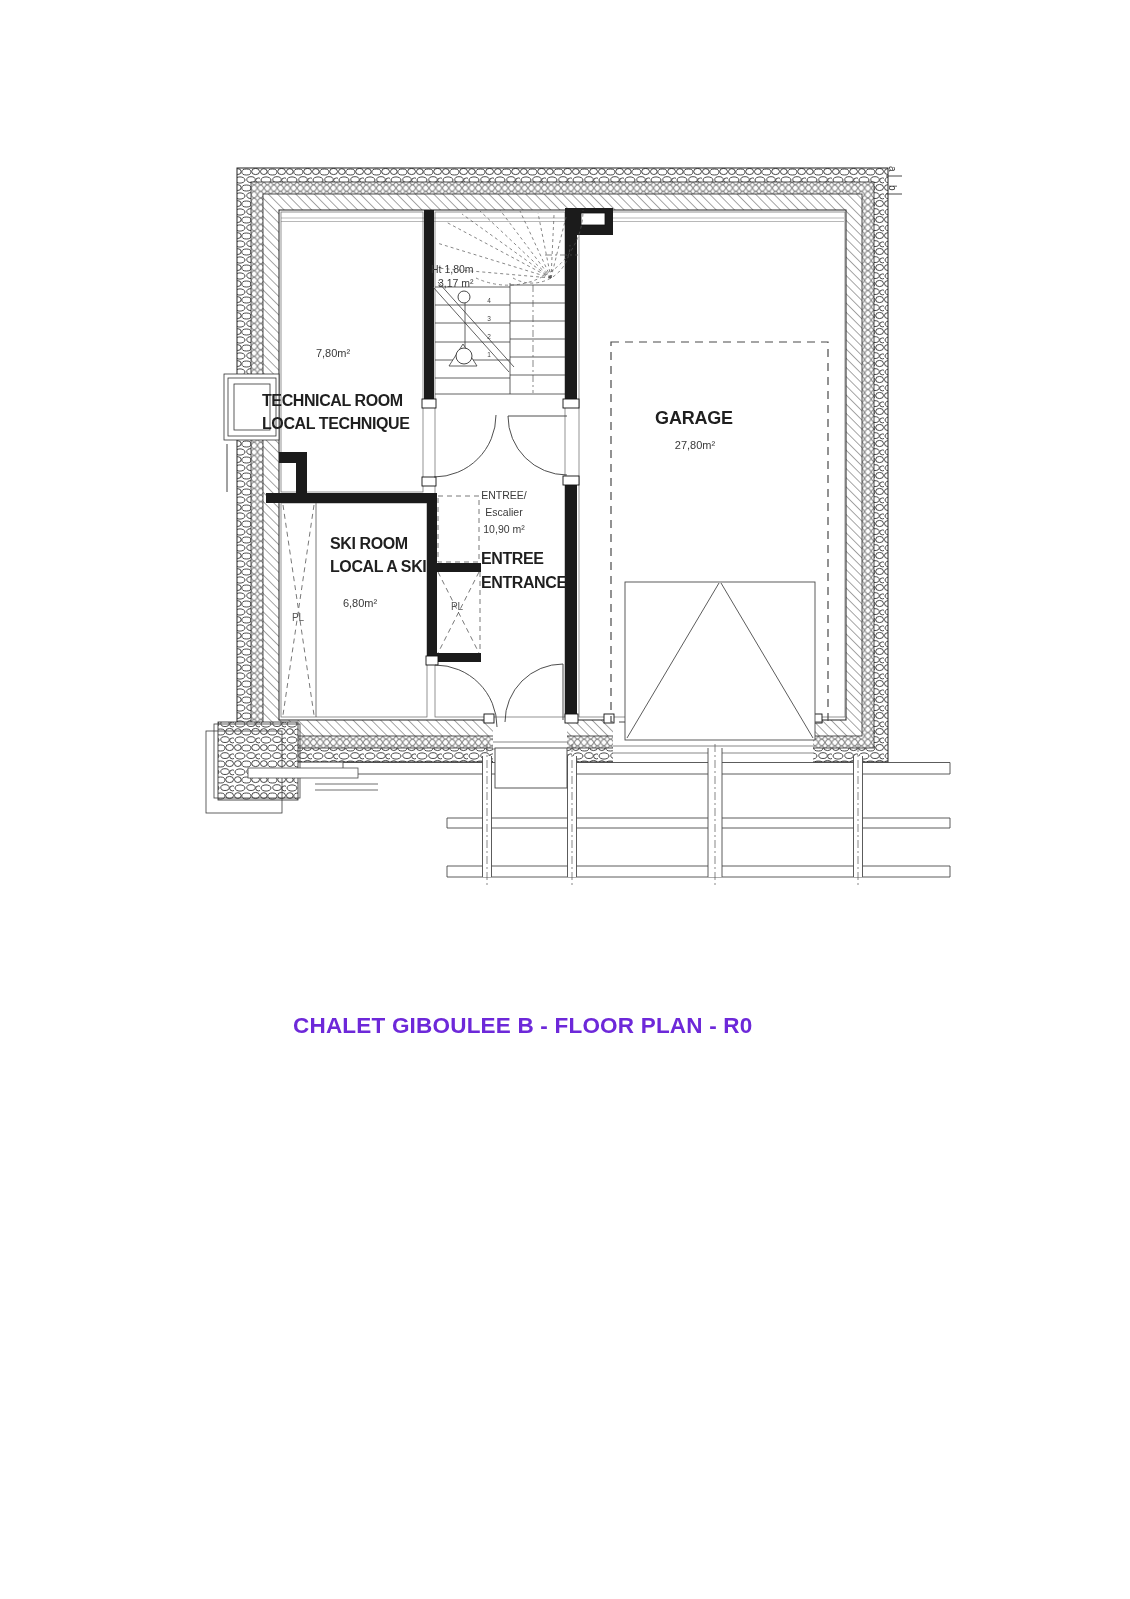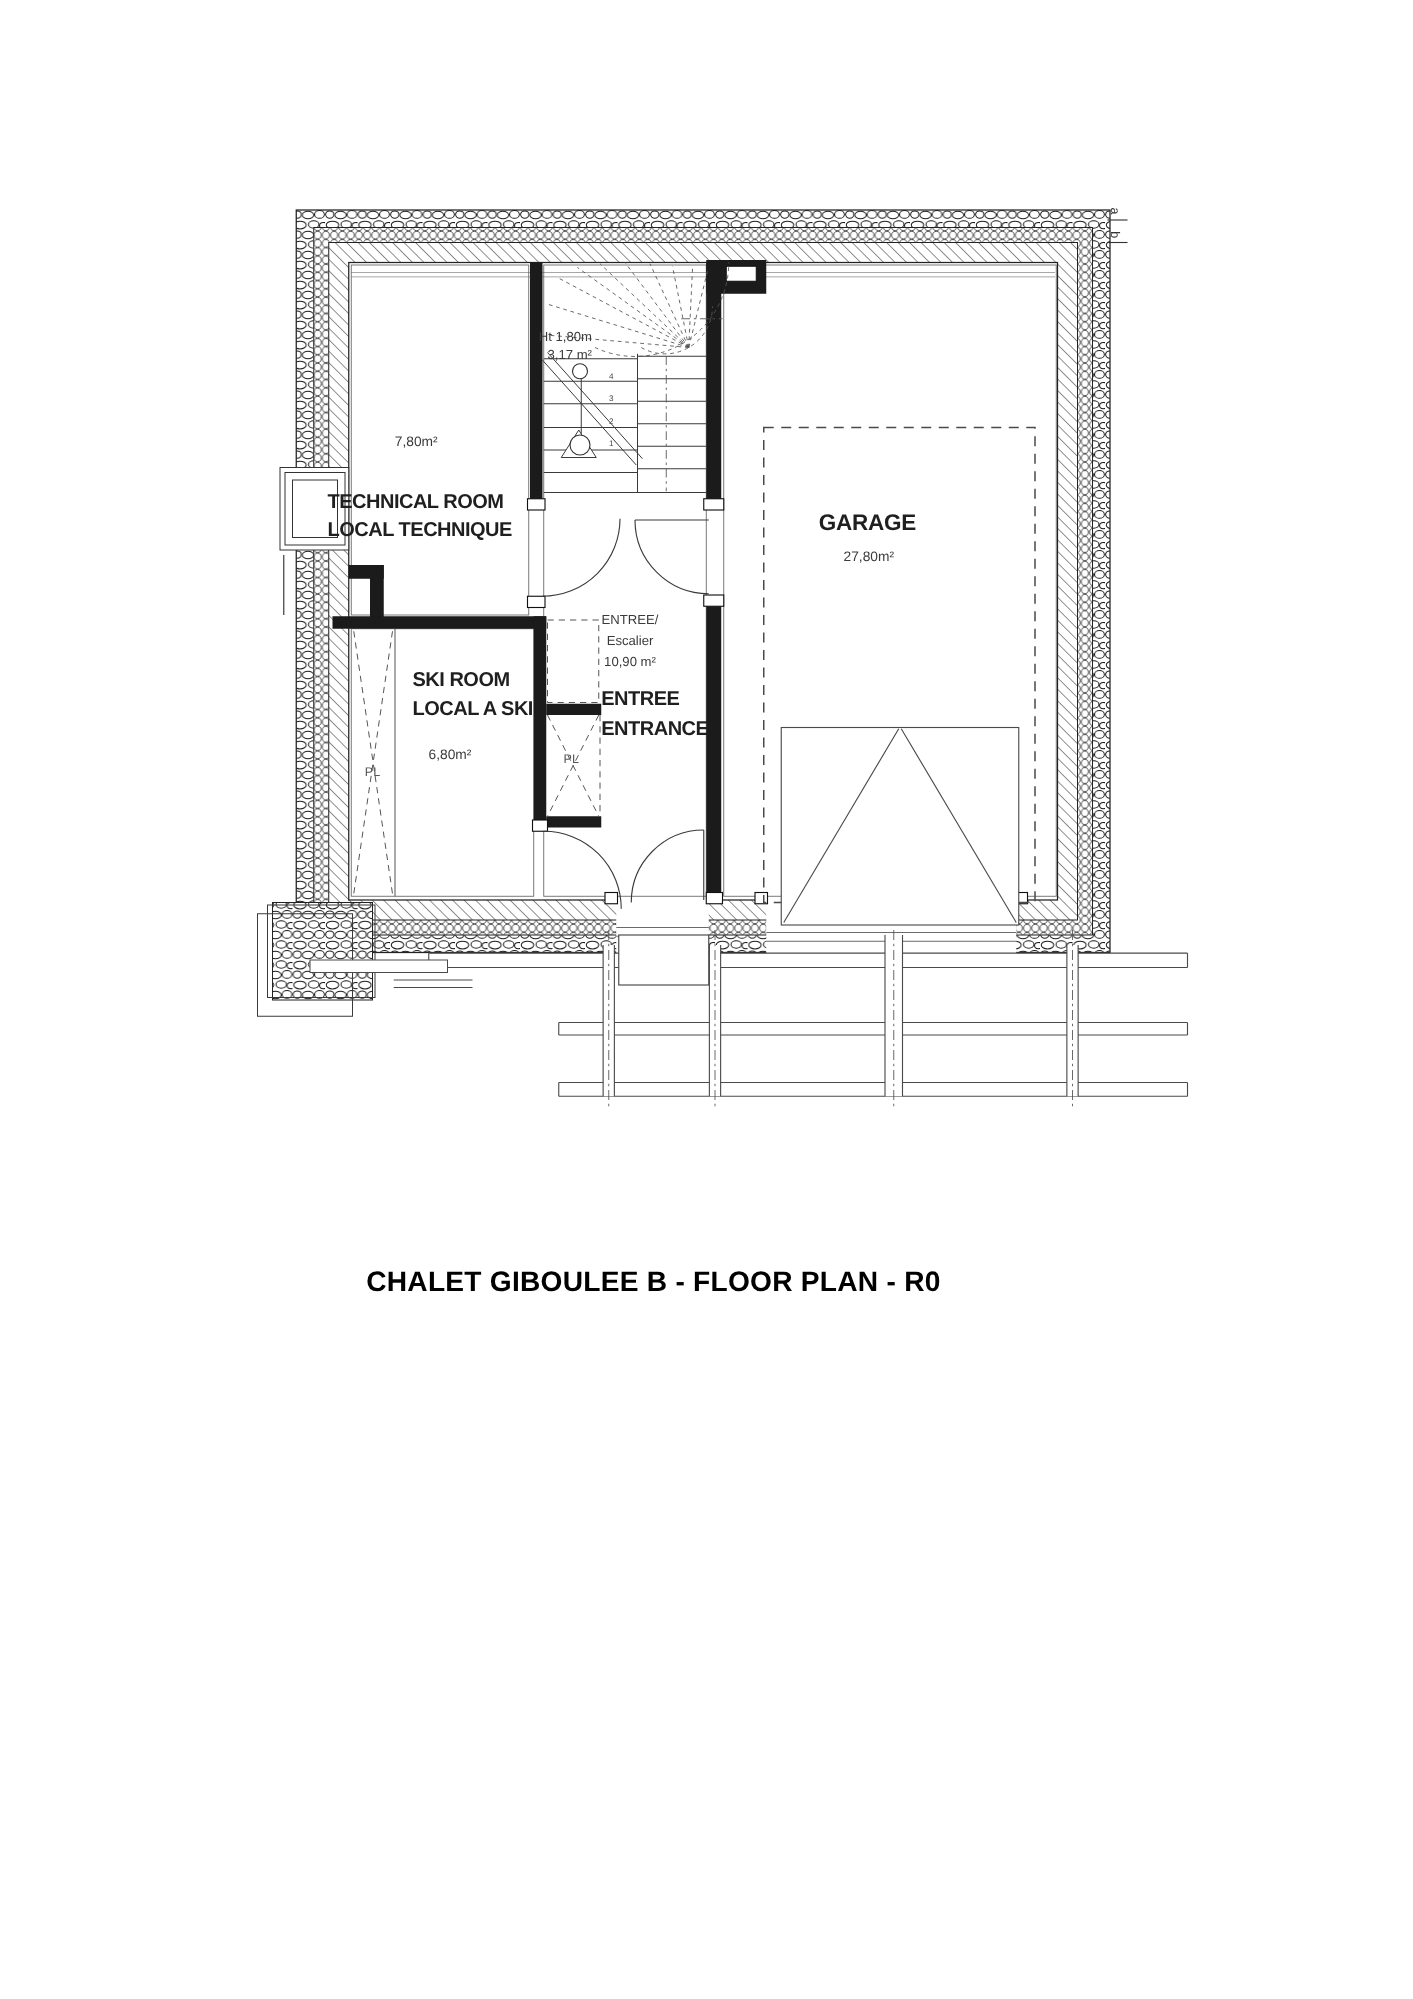--- a/index.html
+++ b/index.html
@@ -10,21 +10,21 @@
     font-family:"Liberation Sans", sans-serif;
     overflow:hidden;
   }
   .plan-svg{position:absolute;left:0;top:0;}
   .drawing-title{
     position:absolute;
     left:293px;top:1013px;
     font-size:22.5px;
     font-weight:700;
     letter-spacing:.2px;
-    color:#000000;
+    color:#6d28d9;
     white-space:nowrap;
   }
   svg text{fill:#2a2a2a;}
   .room-name{font-weight:700;font-size:16px;letter-spacing:-.4px;fill:#1f1f1f;}
   .room-name-lg{font-weight:700;font-size:18px;letter-spacing:-.2px;fill:#1f1f1f;}
   .area-label{font-size:11px;fill:#3a3a3a;}
   .small-label{font-size:10.5px;fill:#3a3a3a;}
   .tiny-label{font-size:6.5px;fill:#444;}
   .pl-label{font-size:10px;fill:#555;}
   .mark-label{font-size:10px;fill:#333;}

